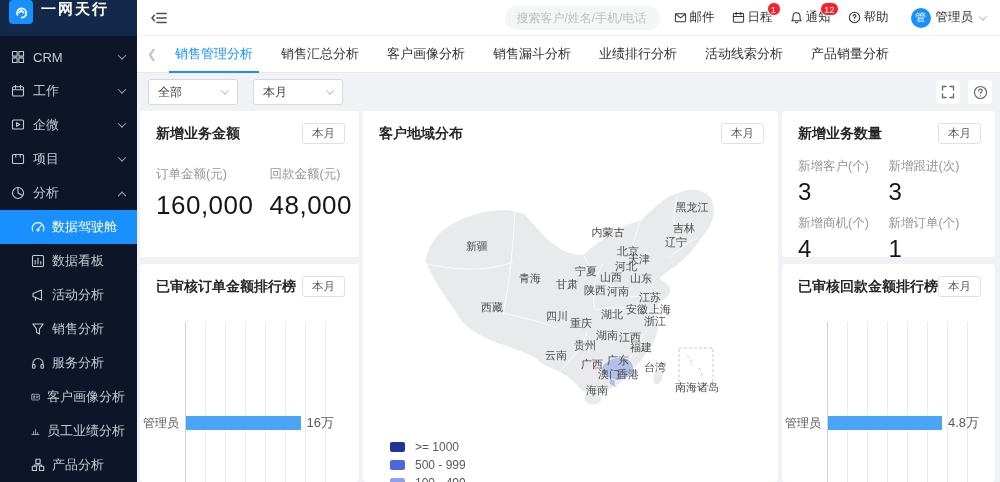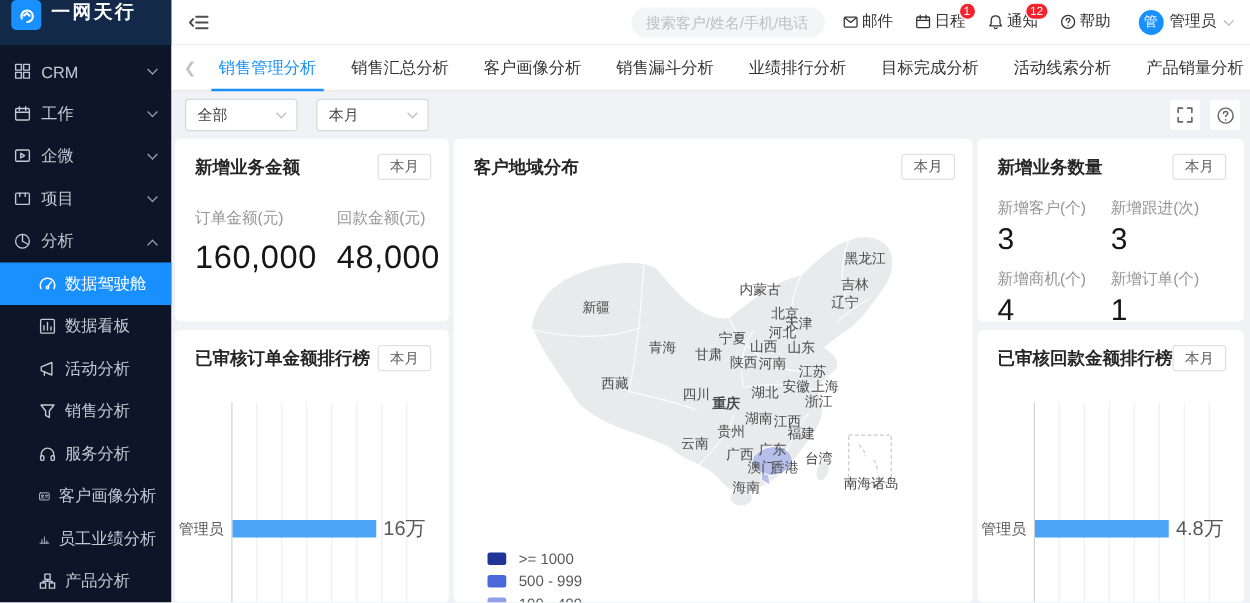--- a/index.html
+++ b/index.html
@@ -64,21 +64,21 @@
   .stat-grid .stat-label{margin-bottom:3px;}
   .stat-grid .stat-value{font-size:24px;}
 
   
   .chart-plot{position:absolute;left:45px;right:16px;top:58px;height:175px;border-left:1px solid #d4d4d4;
     background-image:linear-gradient(to right,#ececec 1px,transparent 1px);background-size:20px 100%;background-position:19px 0;}
   .bar-row{position:absolute;left:0;top:94px;height:14px;width:100%;display:flex;align-items:center;}
   .bar{height:14px;background:var(--bar,#4ba4f5);}
   .chart-a .bar{width:73%;}
   .chart-b .bar{width:80%;}
-  .bar-value{font-size:16px;color:#595959;margin-left:6px;white-space:nowrap;}
+  .bar-value{font-size:13px;color:#595959;margin-left:6px;white-space:nowrap;}
   .bar-label{position:absolute;left:-45px;width:38px;top:0;line-height:14px;text-align:right;font-size:12px;color:#595959;}
 
   
   .map-body{position:relative;height:280px;margin-top:2px;}
   .prov{position:absolute;transform:translate(-50%,-50%);font-size:11px;color:#4a4a4a;white-space:nowrap;}
   .legend{margin:12px 0 0 27px;}
   .legend-row{display:flex;align-items:center;gap:10px;height:18px;}
   .legend-swatch{width:15px;height:10px;border-radius:2px;flex:0 0 auto;}
   .legend-label{font-size:12px;color:#595959;}
 </style>
@@ -246,21 +246,20 @@
 </header>
 
 <div class="tabbar">
   <span class="tab-arrow">❮</span>
   <div style="display:flex;" id="tabs-holder">
       <div class="tab active">销售管理分析</div>
       <div class="tab">销售汇总分析</div>
       <div class="tab">客户画像分析</div>
       <div class="tab">销售漏斗分析</div>
       <div class="tab">业绩排行分析</div>
-      <div class="tab">目标完成分析</div>
       <div class="tab">活动线索分析</div>
       <div class="tab">产品销量分析</div>
     </div>
 
 </div>
 
 <div class="filterbar">
   <div class="select">
     <span>全部</span>
     <span class="caret"></span>
@@ -350,21 +349,21 @@
           <div class="prov" style="left: 276px; top: 113px;">天津</div>
           <div class="prov" style="left: 263px; top: 120px;">河北</div>
           <div class="prov" style="left: 248px; top: 131px;">山西</div>
           <div class="prov" style="left: 278px; top: 132px;">山东</div>
           <div class="prov" style="left: 232px; top: 144px;">陕西</div>
           <div class="prov" style="left: 255px; top: 145px;">河南</div>
           <div class="prov" style="left: 287px; top: 151px;">江苏</div>
           <div class="prov" style="left: 274px; top: 163px;">安徽</div>
           <div class="prov" style="left: 297px; top: 163px;">上海</div>
           <div class="prov" style="left: 194px; top: 170px;">四川</div>
-          <div class="prov" style="left: 218px; top: 177px; font-weight: bold;">重庆</div>
+          <div class="prov" style="left: 218px; top: 177px;">重庆</div>
           <div class="prov" style="left: 249px; top: 168px;">湖北</div>
           <div class="prov" style="left: 292px; top: 175px;">浙江</div>
           <div class="prov" style="left: 244px; top: 189px;">湖南</div>
           <div class="prov" style="left: 267px; top: 191px;">江西</div>
           <div class="prov" style="left: 222px; top: 199px;">贵州</div>
           <div class="prov" style="left: 278px; top: 201px;">福建</div>
           <div class="prov" style="left: 193px; top: 209px;">云南</div>
           <div class="prov" style="left: 229px; top: 218px;">广西</div>
           <div class="prov" style="left: 255px; top: 214px;">广东</div>
           <div class="prov" style="left: 246px; top: 228px;">澳门</div>

